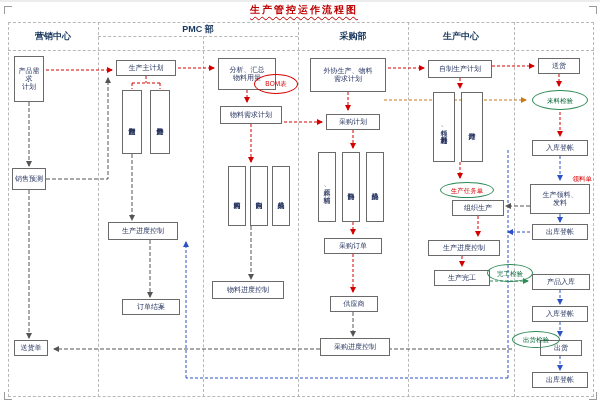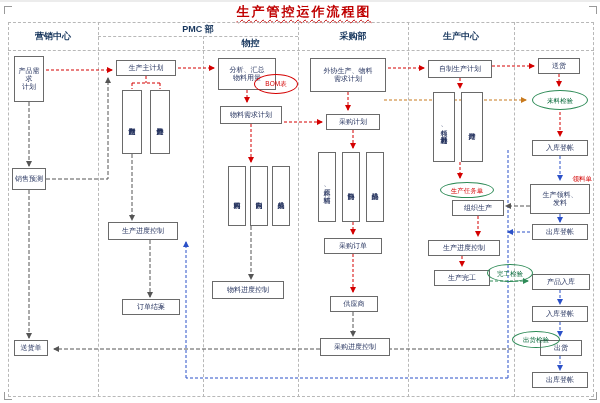--- a/index.html
+++ b/index.html
@@ -1,19 +1,19 @@
 <!DOCTYPE html>
 <html><head>
 <meta charset="utf-8">
 <style>
   html,body{margin:0;padding:0;background:#fff;}
   .page{position:relative;width:600px;height:403px;background:#fff;overflow:hidden;
         font-family:"Liberation Sans",sans-serif;}
   .topstrip{position:absolute;top:0;left:0;right:0;height:2px;background:#ececec;}
-  .title{position:absolute;top:3px;left:8px;right:0;text-align:center;font-size:13px;font-weight:bold;
+  .title{position:absolute;top:3px;left:8px;right:0;text-align:center;font-size:10px;font-weight:bold;
          color:var(--title,#c00000);letter-spacing:2px;font-family:Liberation Sans, sans-serif;
          text-decoration:underline wavy 1px;text-underline-offset:3px;}
   .corner{position:absolute;width:7px;height:7px;}
   .corner.tl{border-left:1px solid #9a9a9a;border-top:1px solid #9a9a9a;}
   .corner.tr{border-right:1px solid #9a9a9a;border-top:1px solid #9a9a9a;}
   .corner.bl{border-left:1px solid #9a9a9a;border-bottom:1px solid #9a9a9a;}
   .corner.br{border-right:1px solid #9a9a9a;border-bottom:1px solid #9a9a9a;}
   .frame{position:absolute;left:8px;top:22px;width:586px;height:375px;border:1px dashed #b8b8b8;box-sizing:border-box;}
   .gridv{position:absolute;width:0;border-left:1px dashed #b8b8b8;}
   .gridh{position:absolute;height:0;border-top:1px dashed #b8b8b8;}
@@ -49,21 +49,20 @@
   <div class="gridv" style="left:98px;top:22px;height:375px"></div>
   <div class="gridv" style="left:203px;top:36px;height:361px"></div>
   <div class="gridv" style="left:298px;top:22px;height:375px"></div>
   <div class="gridv" style="left:408px;top:22px;height:375px"></div>
   <div class="gridv" style="left:514px;top:22px;height:375px"></div>
   <div class="gridh" style="left:98px;top:36px;width:200px"></div>
   <div class="gridh" style="left:8px;top:50px;width:586px"></div>
 
   <div class="hdr" style="left:8px;top:22px;width:90px;height:28px">营销中心</div>
   <div class="hdr" style="left:98px;top:22px;width:200px;height:14px">PMC 部</div>
-  <div class="hdr" style="left:203px;top:36px;width:95px;height:14px">物控</div>
   <div class="hdr" style="left:298px;top:22px;width:110px;height:28px">采购部</div>
   <div class="hdr" style="left:408px;top:22px;width:106px;height:28px">生产中心</div>
 
   <svg class="wires" width="600" height="403">
     <defs>
       <marker id="aR" markerWidth="6" markerHeight="6" refX="5" refY="3" orient="auto">
           <path d="M0,0 L6,3 L0,6 Z" fill="#d40000"></path>
         </marker>
       <marker id="aB" markerWidth="6" markerHeight="6" refX="5" refY="3" orient="auto">
           <path d="M0,0 L6,3 L0,6 Z" fill="#2b50c8"></path>

